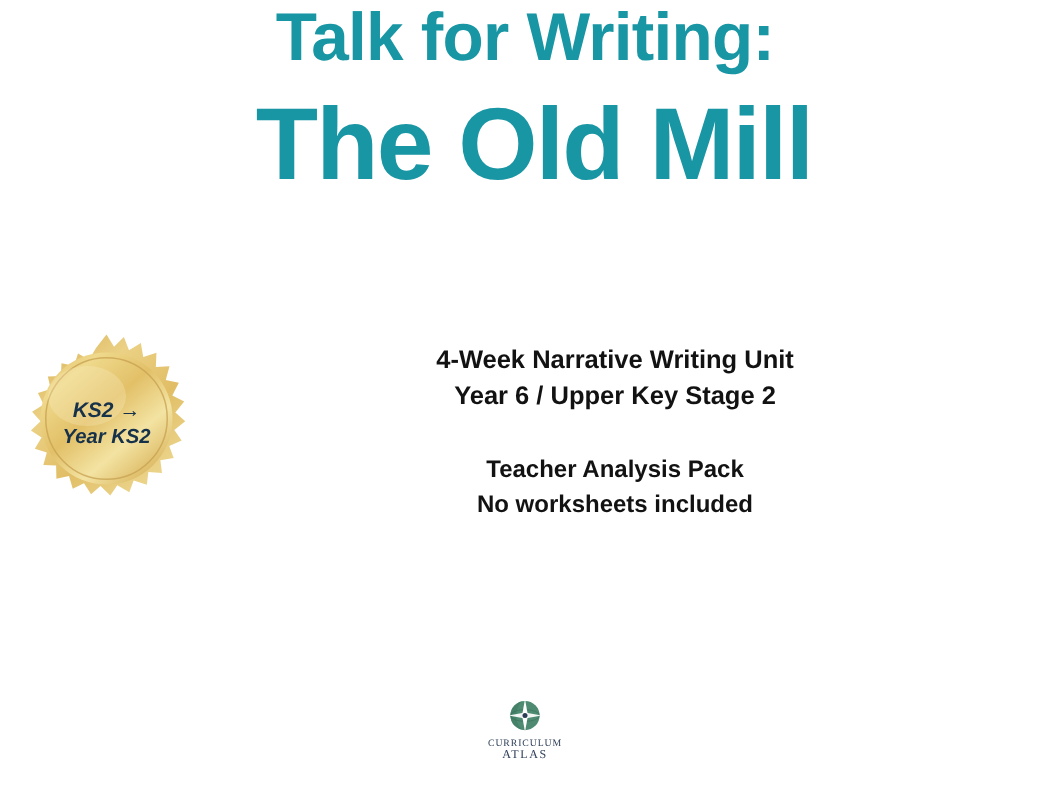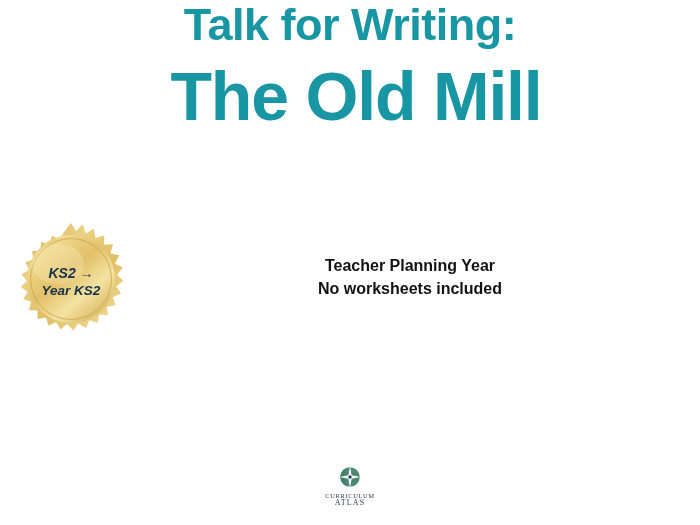--- a/index.html
+++ b/index.html
@@ -195,24 +195,28 @@
       <ellipse cx="46" cy="42" rx="26" ry="20" fill="#FBF0C8" opacity="0.28"></ellipse>
     </svg>
     <div class="badge-text">
       <div class="badge-line">KS2 →</div>
       <div class="badge-line small">Year KS2</div>
     </div>
   </div>
 
   <div class="content">
 
+    <div class="subtitle">
+      <div>4-Week Narrative Writing Unit</div>
+      <div>Year 6 / Upper Key Stage 2</div>
+    </div>
 
 
     <div class="pack-info">
-      <div>Teacher Planning Year</div>
+      <div>Teacher Analysis Pack</div>
       <div>No worksheets included</div>
     </div>
 
   </div>
 
   <div class="logo">
     <svg class="logo-emblem" viewBox="0 0 40 40" aria-hidden="true">
       <circle cx="20" cy="20" r="15" fill="#4E8B72"></circle>
       <path d="M20 5 a15 15 0 0 0 0 30 a9 15 0 0 1 0 -30 z" fill="#3E7A63" opacity="0.55"></path>
       <ellipse cx="20" cy="20" rx="15" ry="6" fill="none" stroke="#2F6450" stroke-width="0.9" opacity="0.5"></ellipse>

